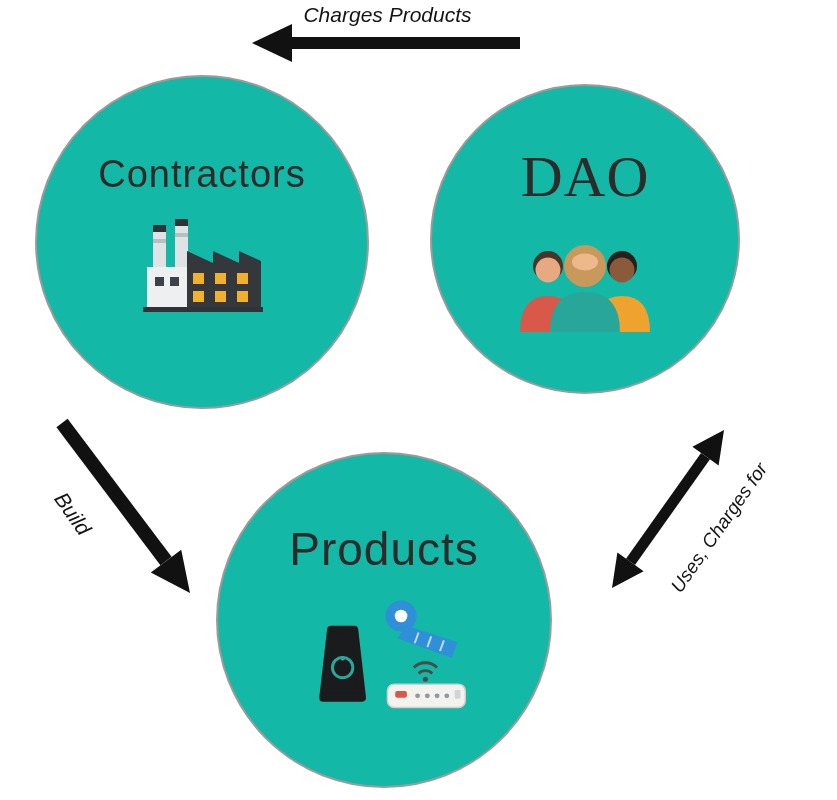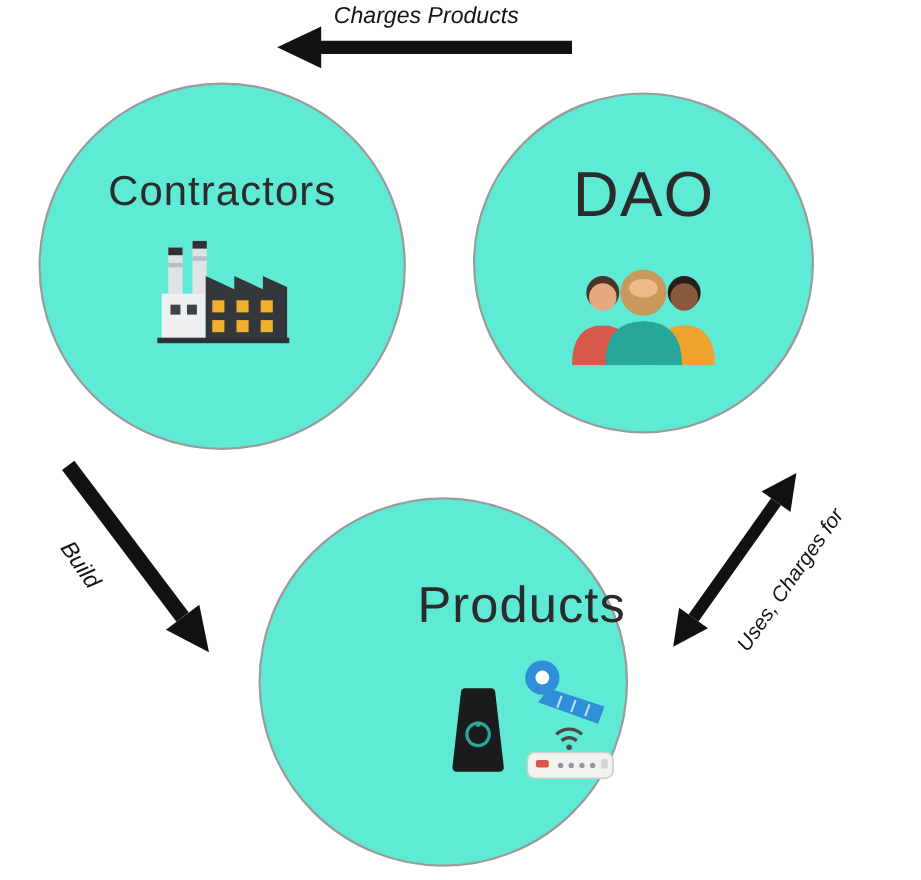--- a/index.html
+++ b/index.html
@@ -20,21 +20,21 @@
     left: 0;
     top: 0;
     width: 837px;
     height: 800px;
     pointer-events: none;
   }
   .node {
     position: absolute;
     border: 2px solid #9b9b9b;
     border-radius: 50%;
-    background: #5eead4;
+    background: #14b8a6;
     display: flex;
     flex-direction: column;
     align-items: center;
     box-sizing: border-box;
   }
   .node-contractors {
     left: 35px;
     top: 75px;
     width: 334px;
     height: 334px;
@@ -43,37 +43,36 @@
   }
   .node-dao {
     left: 430px;
     top: 84px;
     width: 310px;
     height: 310px;
     padding-top: 62px;
     gap: 26px;
   }
   .node-products {
-    left: 235px;
+    left: 216px;
     top: 452px;
     width: 336px;
     height: 336px;
     padding-top: 72px;
     gap: 16px;
-    align-items: flex-end;
   }
   .node-label {
     color: #2b2b2b;
     font-weight: 300;
     letter-spacing: 1px;
     line-height: 1;
     white-space: nowrap;
   }
   .node-contractors .node-label { font-size: 38px; }
-  .node-dao .node-label { font-size: 58px; }
+  .node-dao .node-label { font-size: 58px; font-family: Liberation Serif, serif; }
   .node-products .node-label { font-size: 46px; }
   .edge-label {
     position: absolute;
     font-style: italic;
     font-weight: 500;
     color: #141414;
     text-align: center;
     white-space: nowrap;
     line-height: 1;
   }

